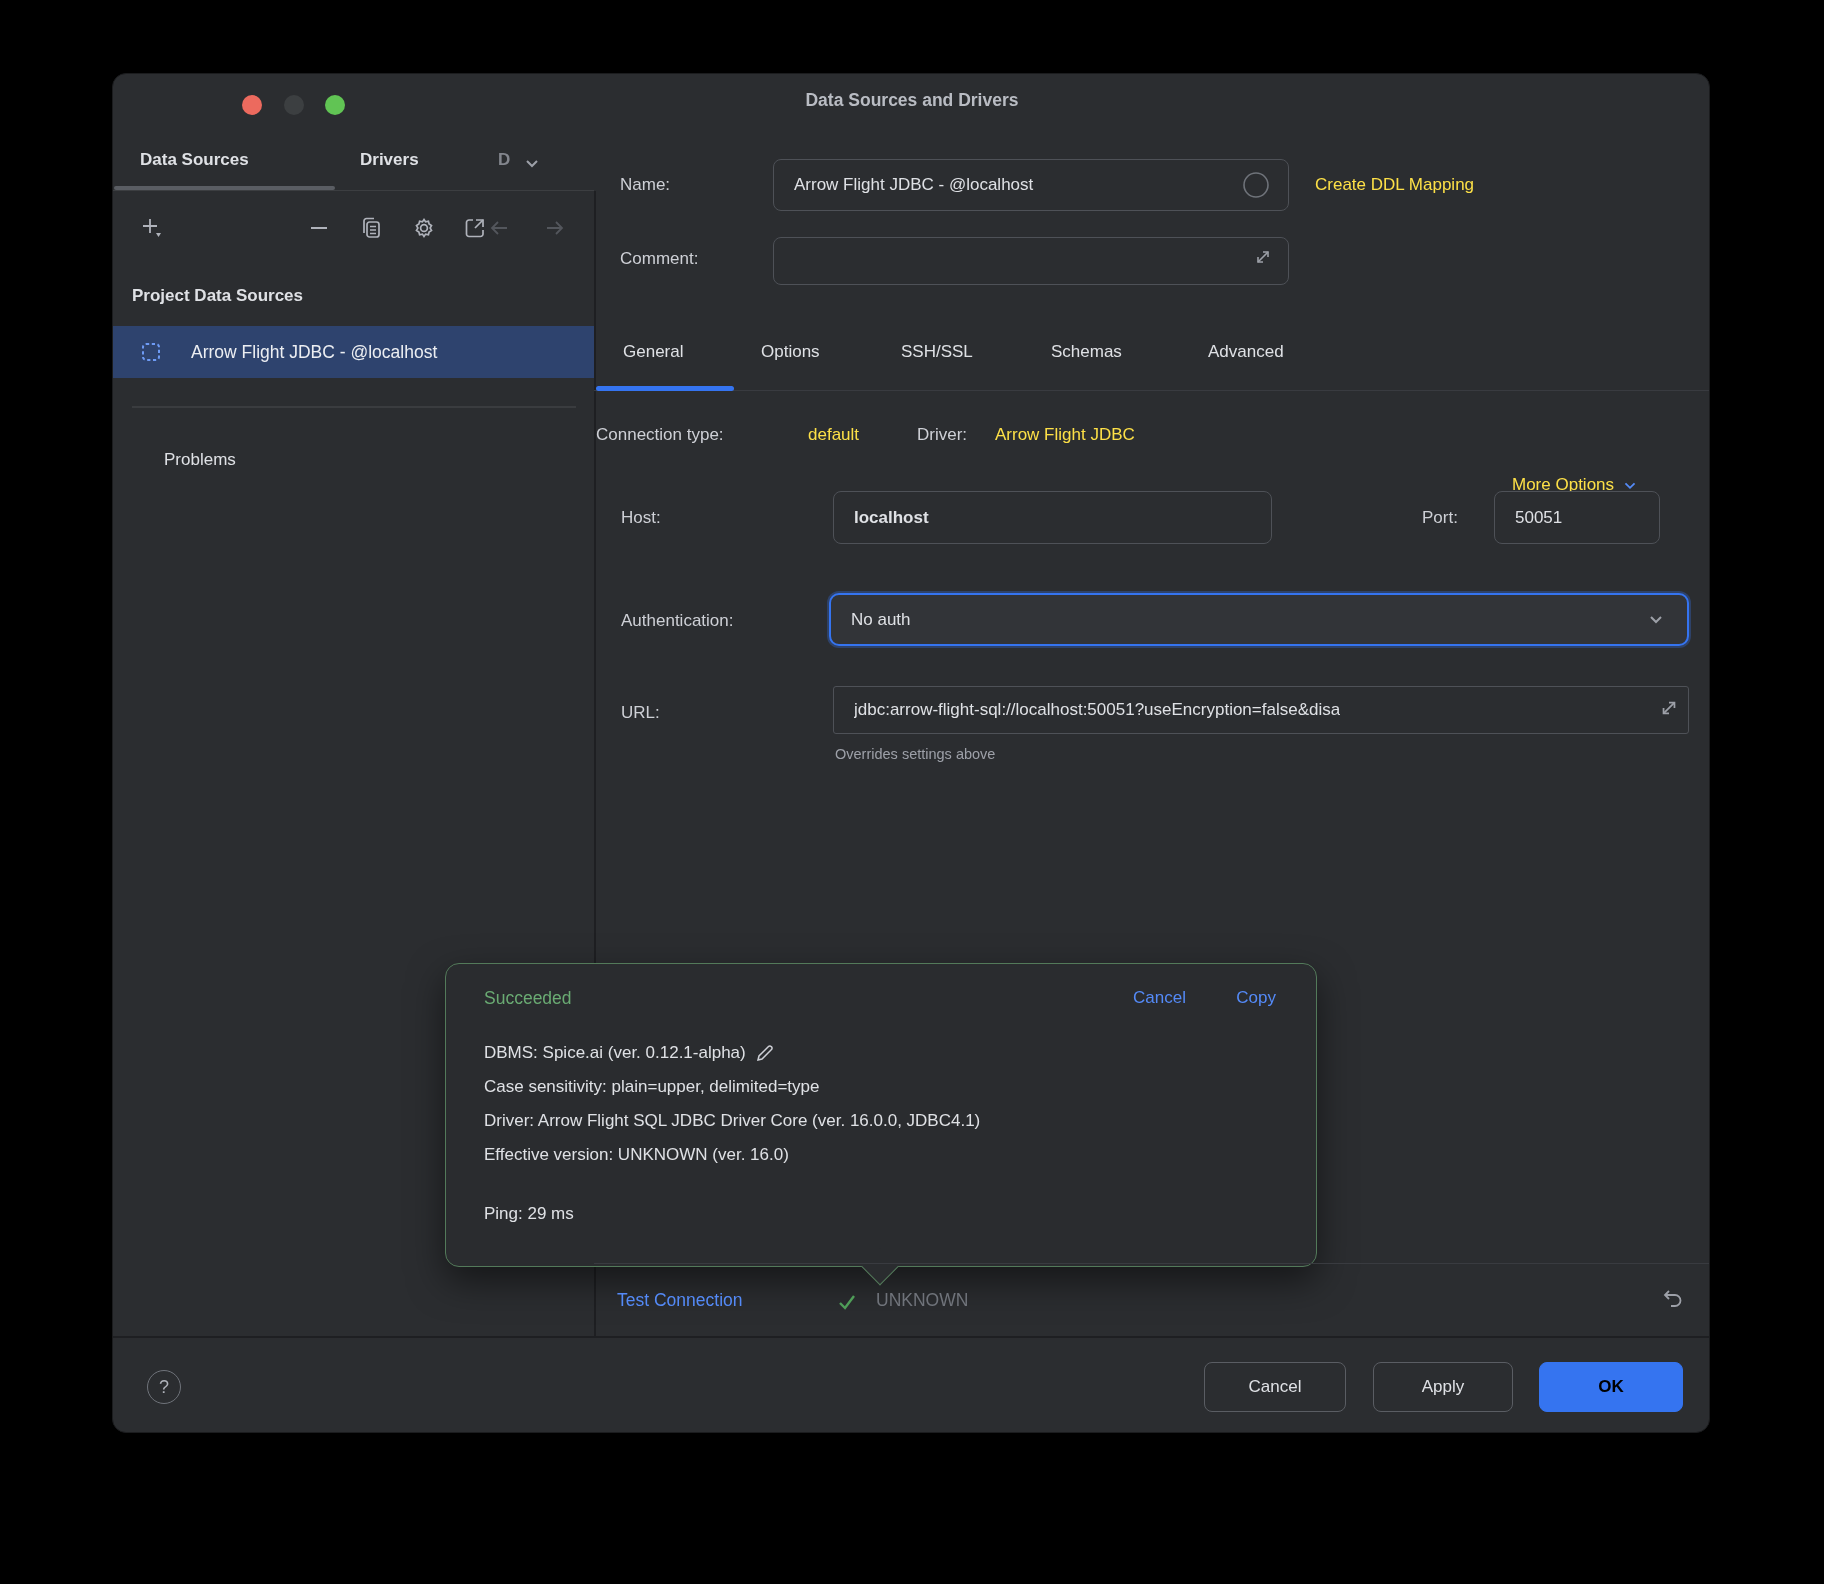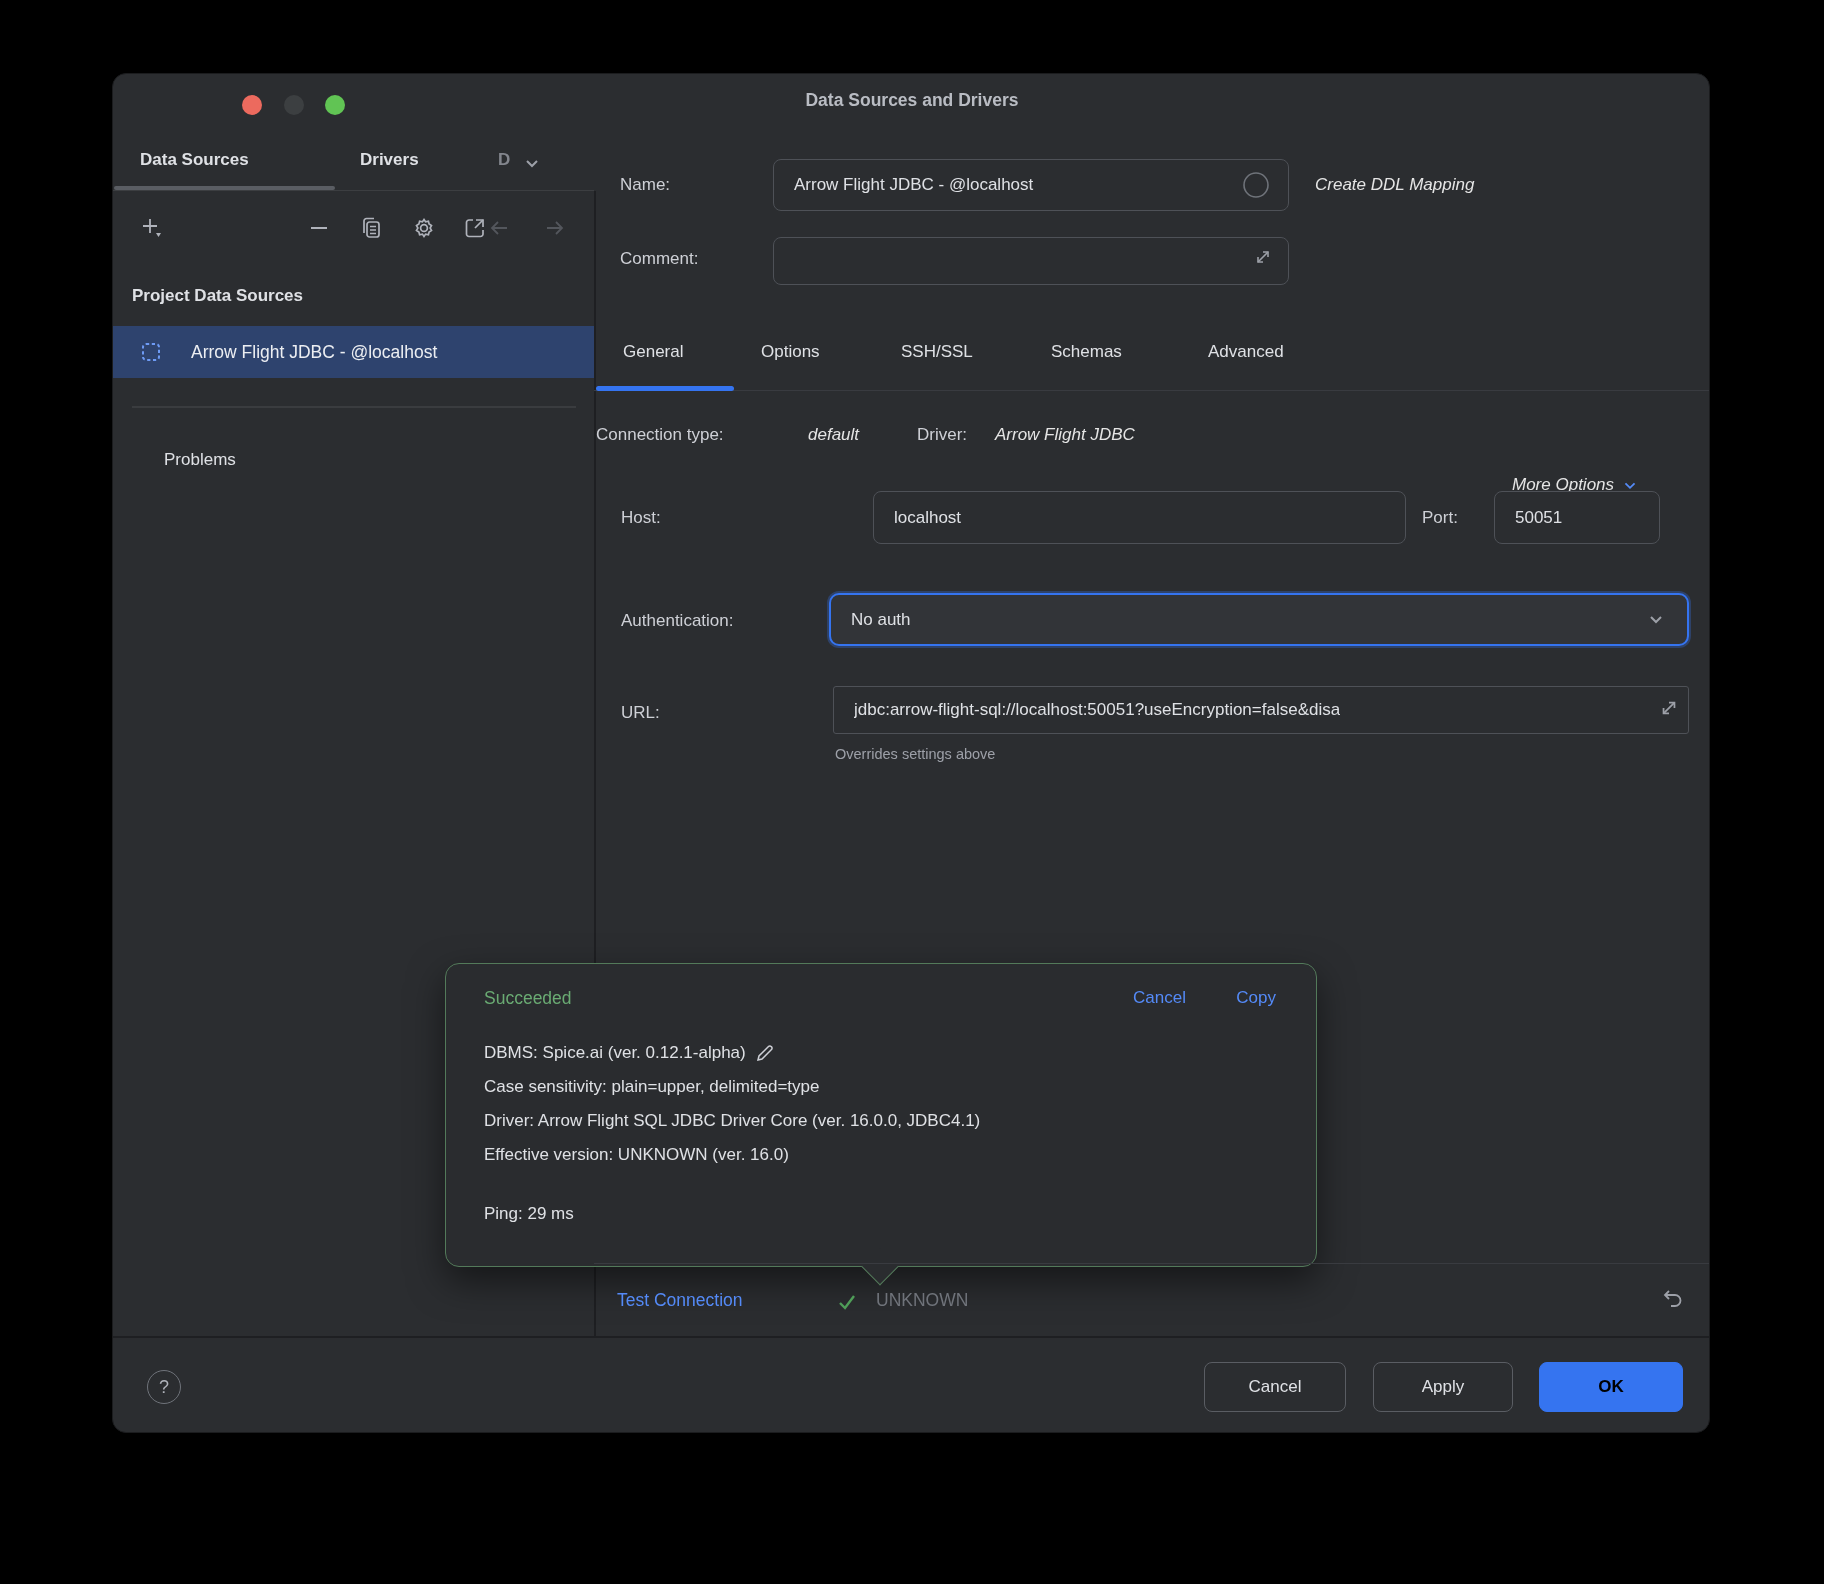--- a/index.html
+++ b/index.html
@@ -4,21 +4,21 @@
 <style>
   * { margin:0; padding:0; box-sizing:border-box; }
   html,body { width:1824px; height:1584px; background:#000; font-family:"Liberation Sans","DejaVu Sans",sans-serif; }
   .window {
     position:absolute; left:112px; top:73px; width:1598px; height:1360px;
     background:#2b2d30; border:1px solid #1b1c1e; border-radius:14px; overflow:hidden;
     color:#dfe1e5;
   }
   .abs { position:absolute; }
   .lbl { color:#ced0d6; font-size:17px; }
-  .link { color:#e5e5e5; font-size:17px; cursor:pointer;font-style:italic; }
+  .link { color:#fde047; font-size:17px; cursor:pointer; }
   .dim { color:#9da0a8; }
   .field {
     position:absolute; border:1.5px solid #4e5157; border-radius:8px; background:#2b2d30;
     display:flex; align-items:center; padding:0 20px; font-size:17px; color:#dfe1e5;
     white-space:nowrap; overflow:hidden;
   }
   .traffic { position:absolute; width:20px; height:20px; border-radius:50%; }
   .tabbtn { position:absolute; font-weight:bold; font-size:17px; color:#dfe1e5; }
   .icon { position:absolute; color:#b0b3bb; }
   .icon svg { display:block; }
@@ -161,21 +161,21 @@
   <div class="lbl abs" style="left:804px; top:351px;">Driver:</div>
   <div class="link abs" style="left:882px; top:351px;">Arrow Flight JDBC</div>
   <div class="abs" style="left:1399px; top:351px; display:flex; align-items:center;margin-top:48px;">
     <span class="link">More Options</span>
     <svg width="20" height="20" viewBox="0 0 22 22" fill="none" stroke="#548af7" stroke-width="2" style="margin-left:6px; margin-top:3px;">
         <polyline points="6,8 11,13 16,8"></polyline>
       </svg>
   </div>
 
   <div class="lbl abs" style="left:508px; top:434px;">Host:</div>
-  <div class="field" style="left:760px; top:417px; width:533px; height:53px;">
+  <div class="field" style="left:720px; top:417px; width:439px; height:53px;font-weight:bold;">
     <span>localhost</span>
   </div>
   <div class="lbl abs" style="left:1300px; top:434px;margin-left:9px;">Port:</div>
   <div class="field" style="left:1381px; top:417px; width:166px; height:53px;">
     <span>50051</span>
   </div>
 
   <div class="lbl abs" style="left:508px; top:537px;">Authentication:</div>
   <div class="field" style="left:716px; top:519px; width:860px; height:53px; border:2.5px solid #3574f0; border-radius:10px; background:#323438; box-shadow:0 0 0 2px rgba(53,116,240,0.30); justify-content:space-between;">
     <span>No auth</span>

